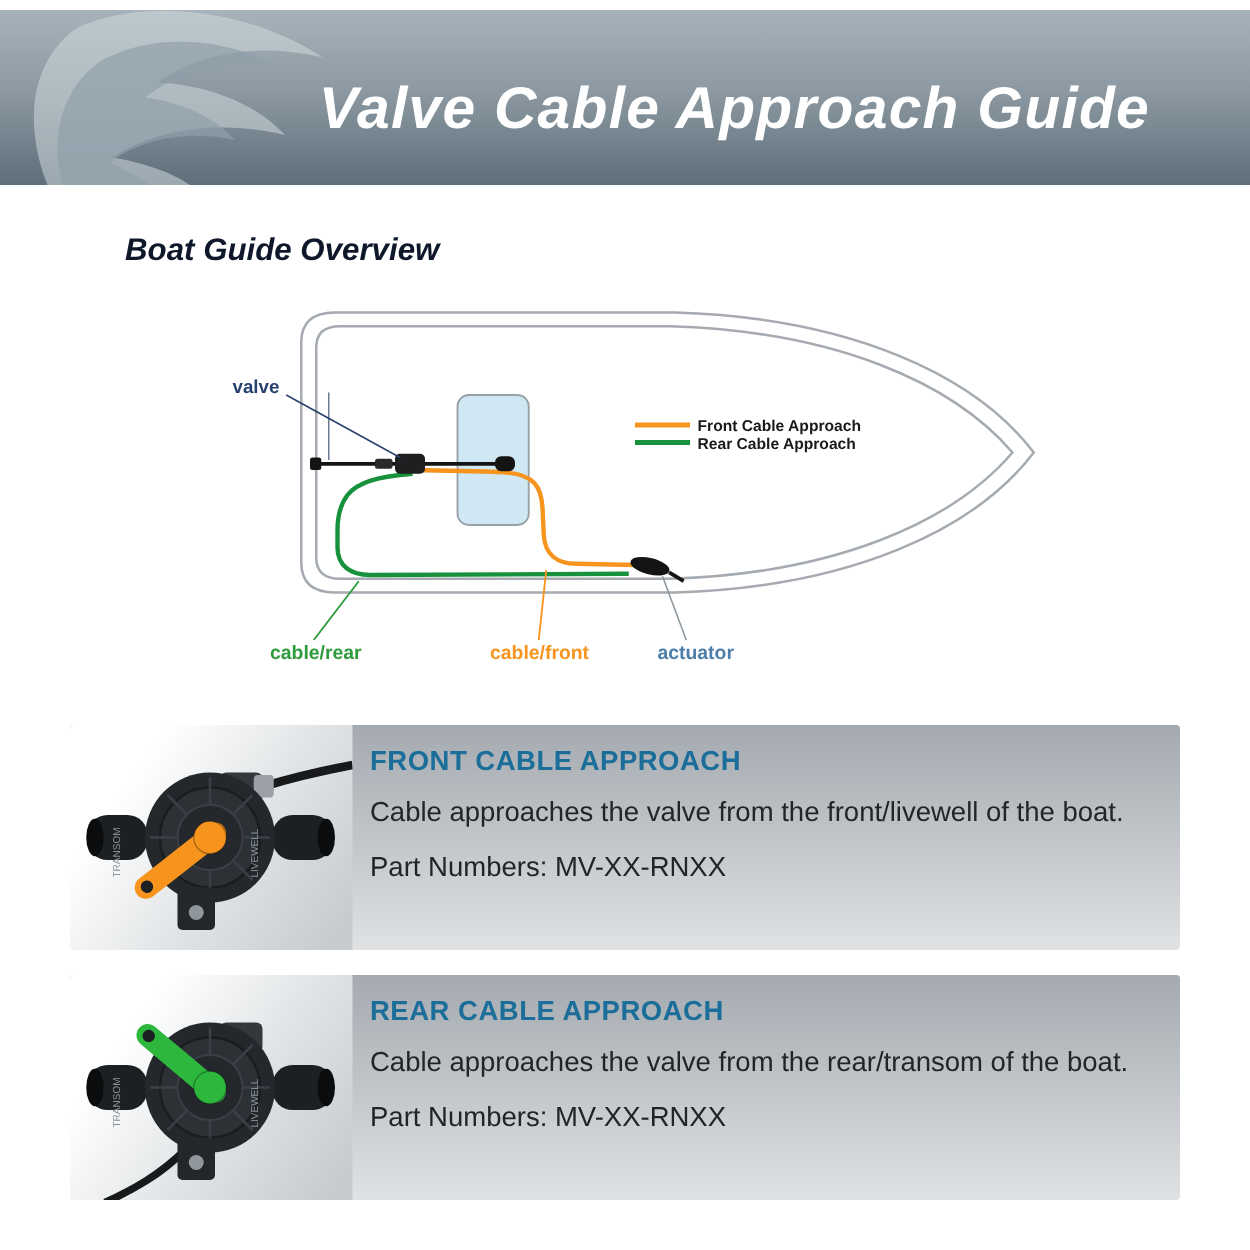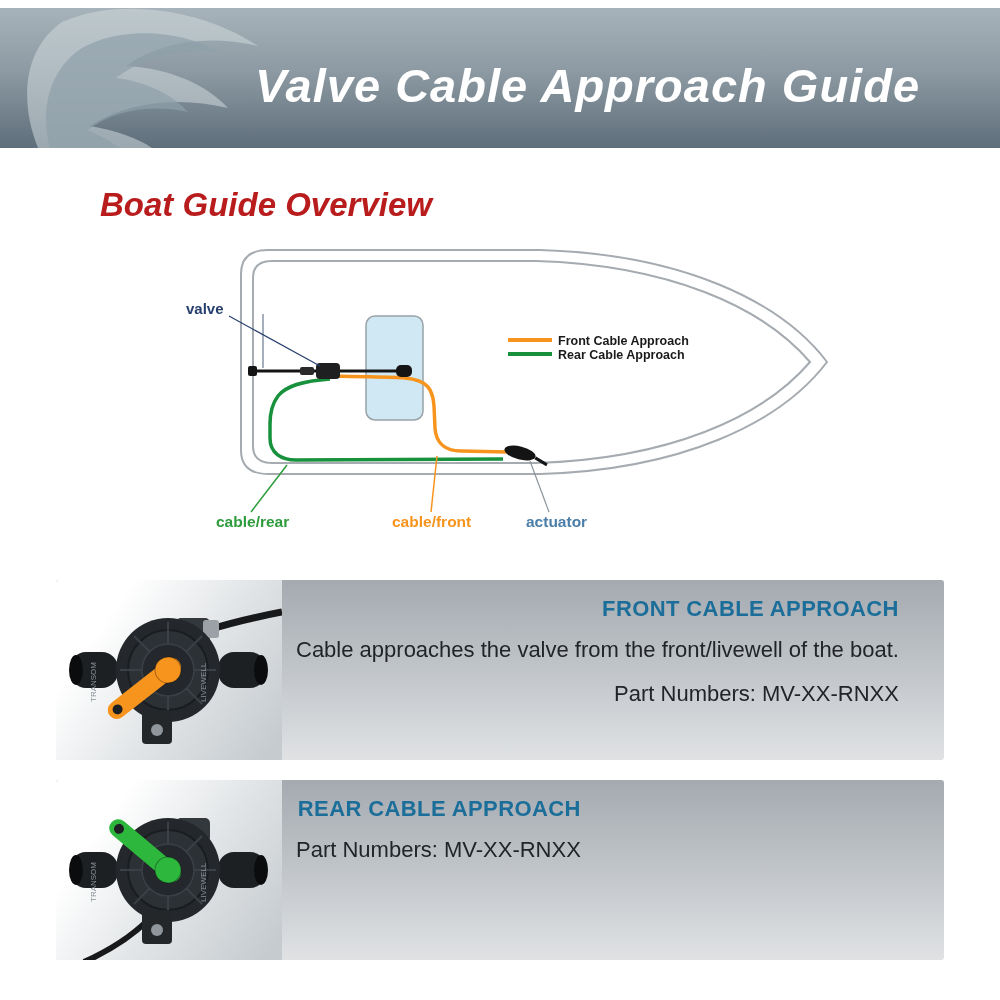--- a/index.html
+++ b/index.html
@@ -2,39 +2,39 @@
 <html><head>
 <meta charset="utf-8">
 <style>
   * { margin:0; padding:0; box-sizing:border-box; }
   html,body { background:#ffffff; }
   body {
     width:1000px; height:1000px;
     font-family:"Liberation Sans", sans-serif;
     position:relative;
   }
-  .page { position:relative; width:1000px; height:1000px; background:#fff; overflow:hidden;text-align:right; }
+  .page { position:relative; width:1000px; height:1000px; background:#fff; overflow:hidden; }
 
   
   .banner {
     position:absolute; left:0; top:8px; width:1000px; height:140px;
     background:linear-gradient(180deg,#a7b3ba 0%, #8d9aa3 45%, #5e6e7a 100%);
   }
   .swoosh { position:absolute; left:10px; top:0; }
   .banner-title {
     position:absolute; left:255px; top:50px;
     font-size:47px; font-style:italic; font-weight:bold;
     color:#ffffff; letter-spacing:1px; white-space:nowrap;
   }
 
   
   .section-title {
     position:absolute; left:100px; top:186px;
-    font-size:33px; font-style:italic; font-weight:bold;
-    color:#b91c1c;
+    font-size:25px; font-style:italic; font-weight:bold;
+    color:#0f172a;
   }
 
   
   .boat-diagram { position:absolute; left:0; top:230px; }
   .boat-diagram text { font-family:"Liberation Sans", sans-serif; }
 
   
   .card {
     position:absolute; left:56px; width:888px; height:180px;
     display:flex; border-radius:3px; overflow:hidden;
@@ -190,17 +190,18 @@
           <rect x="38" y="81" width="88" height="18" rx="9" fill="#2db83d"></rect>
           <circle cx="112" cy="90" r="13" stroke="#00000055" fill="#2db83d"></circle>
           <circle cx="48" cy="90" r="5" fill="#1d2023"></circle>
         </g>
         <text transform="translate(40 122) rotate(-90)" font-size="8" fill="#8a9198">TRANSOM</text>
         <text transform="translate(150 122) rotate(-90)" font-size="8" fill="#8a9198">LIVEWELL</text>
       </svg>
     </div>
     <div class="card-body">
       <h3 class="card-heading">REAR CABLE APPROACH</h3>
+      <p class="card-text">Cable approaches the valve from the rear/transom of the boat.</p>
       <p class="card-text">Part Numbers: MV-XX-RNXX</p>
     </div>
   </section>
 
 </div>
 
 </body></html>

